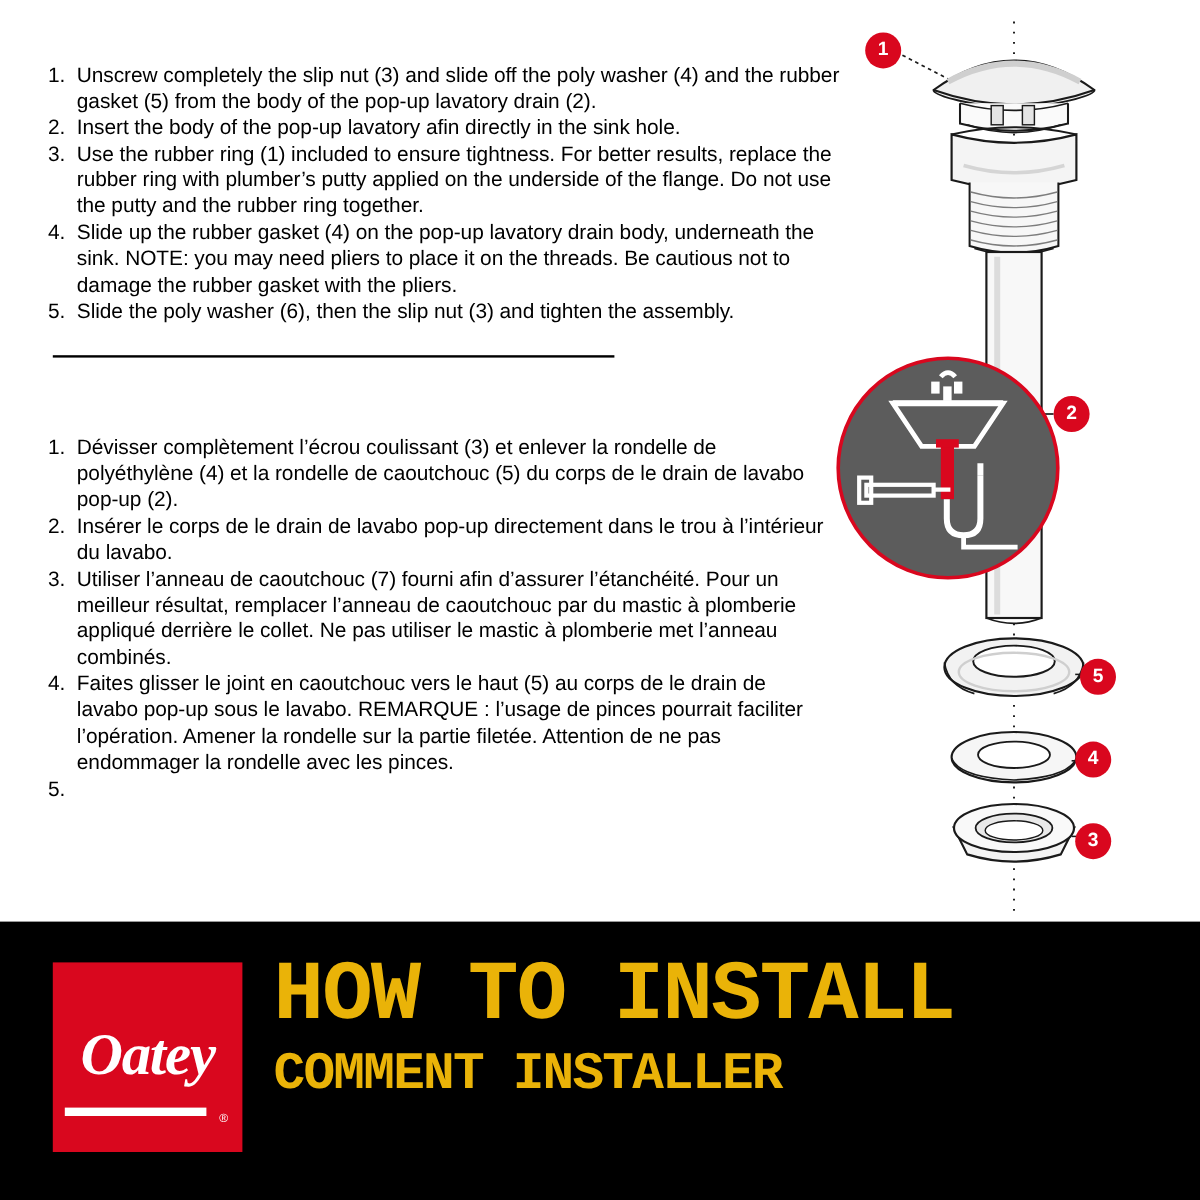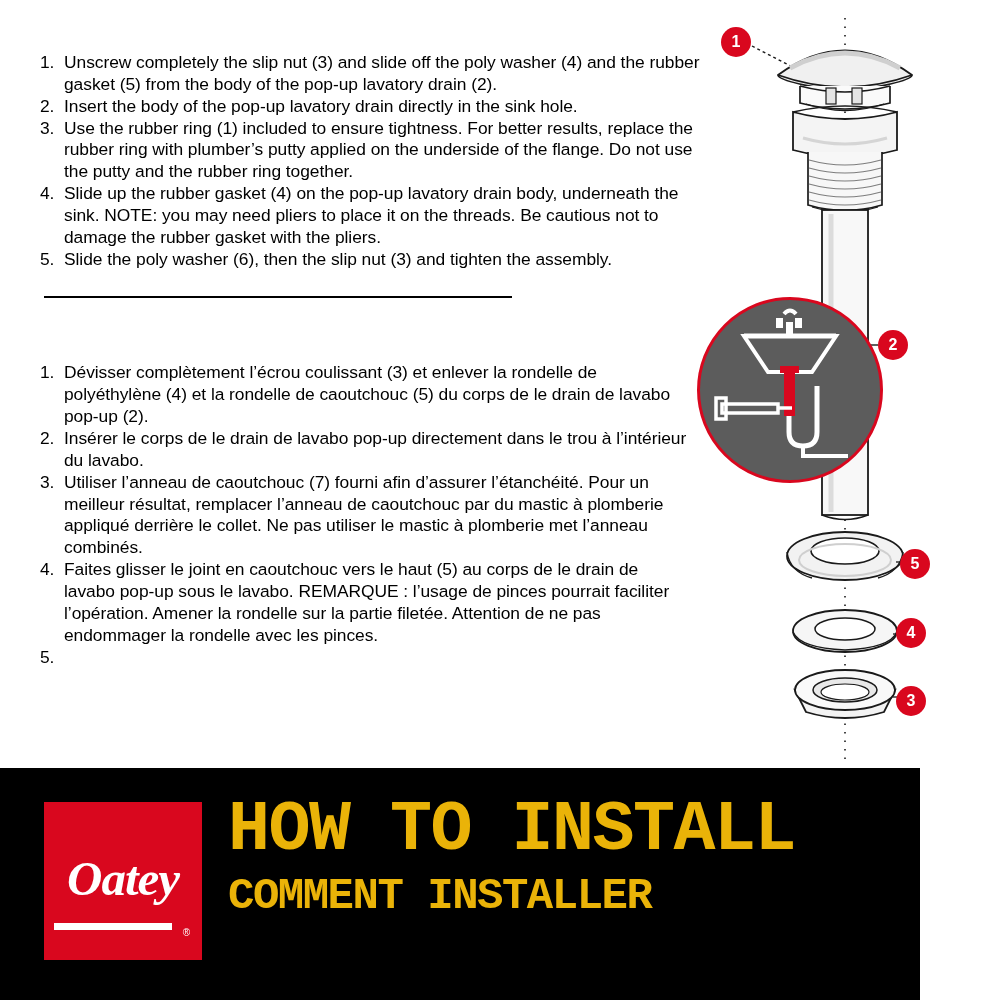--- a/index.html
+++ b/index.html
@@ -90,21 +90,21 @@
     border: 3px solid #d9071e;
     overflow: hidden;
     z-index: 6;
   }
 
   
   .footer {
     position: absolute;
     left: 0;
     bottom: 0;
-    width: 920px;
+    width: 1000px;
     height: 232px;
     background: #000000;
   }
   .logo-box {
     position: absolute;
     left: 44px;
     top: 34px;
     width: 158px;
     height: 158px;
     background: #d9071e;
@@ -162,21 +162,21 @@
 <div id="page">
 
   <div class="instructions">
     <ol class="steps">
       <li>
         <span class="num">1.</span>
         <span>Unscrew completely the slip nut (3) and slide off the poly washer (4) and the rubber gasket (5) from the body of the pop-up lavatory drain (2).</span>
       </li>
       <li>
         <span class="num">2.</span>
-        <span>Insert the body of the pop-up lavatory drain directly in the sink hole.</span>
+        <span>Insert the body of the pop-up lavatory afin directly in the sink hole.</span>
       </li>
       <li>
         <span class="num">3.</span>
         <span>Use the rubber ring (1) included to ensure tightness. For better results, replace the rubber ring with plumber’s putty applied on the underside of the flange. Do not use the putty and the rubber ring together.</span>
       </li>
       <li>
         <span class="num">4.</span>
         <span>Slide up the rubber gasket (4) on the pop-up lavatory drain body, underneath the sink. NOTE: you may need pliers to place it on the threads. Be cautious not to damage the rubber gasket with the pliers.</span>
       </li>
       <li>

